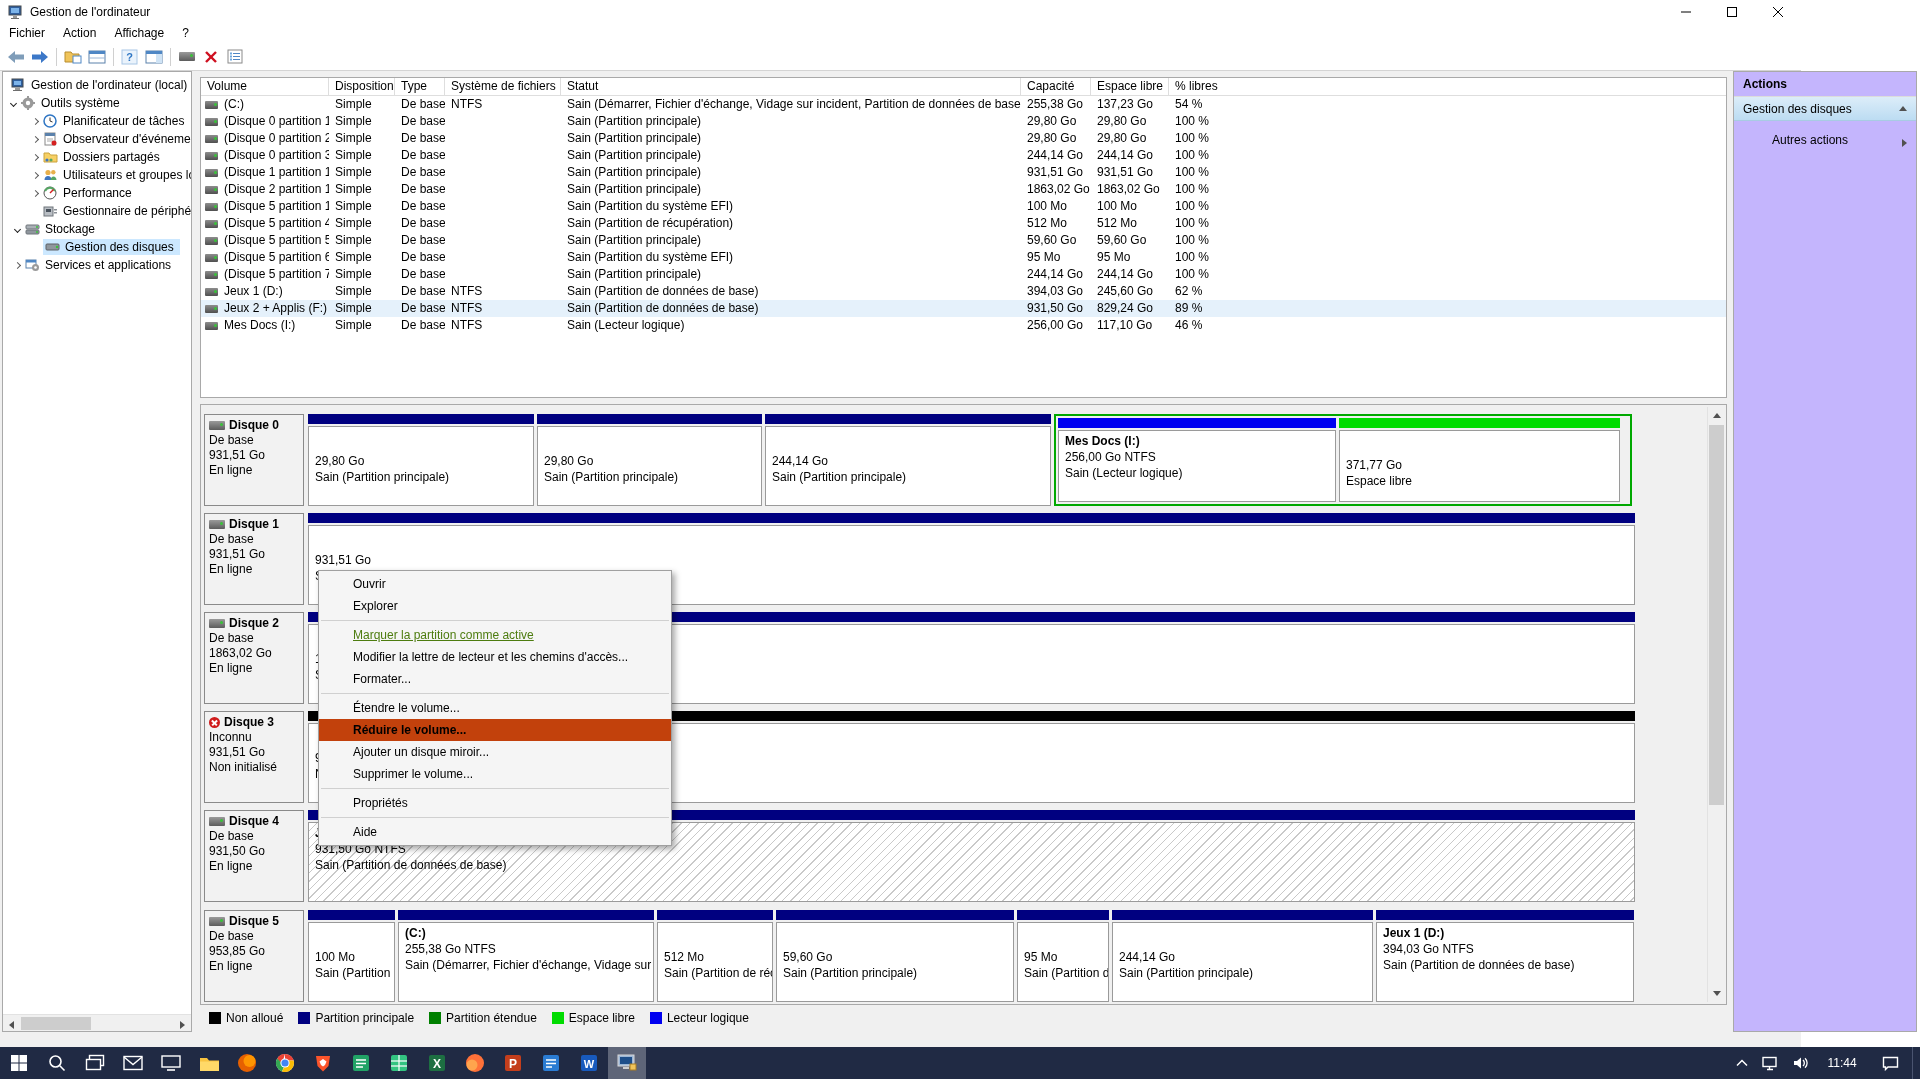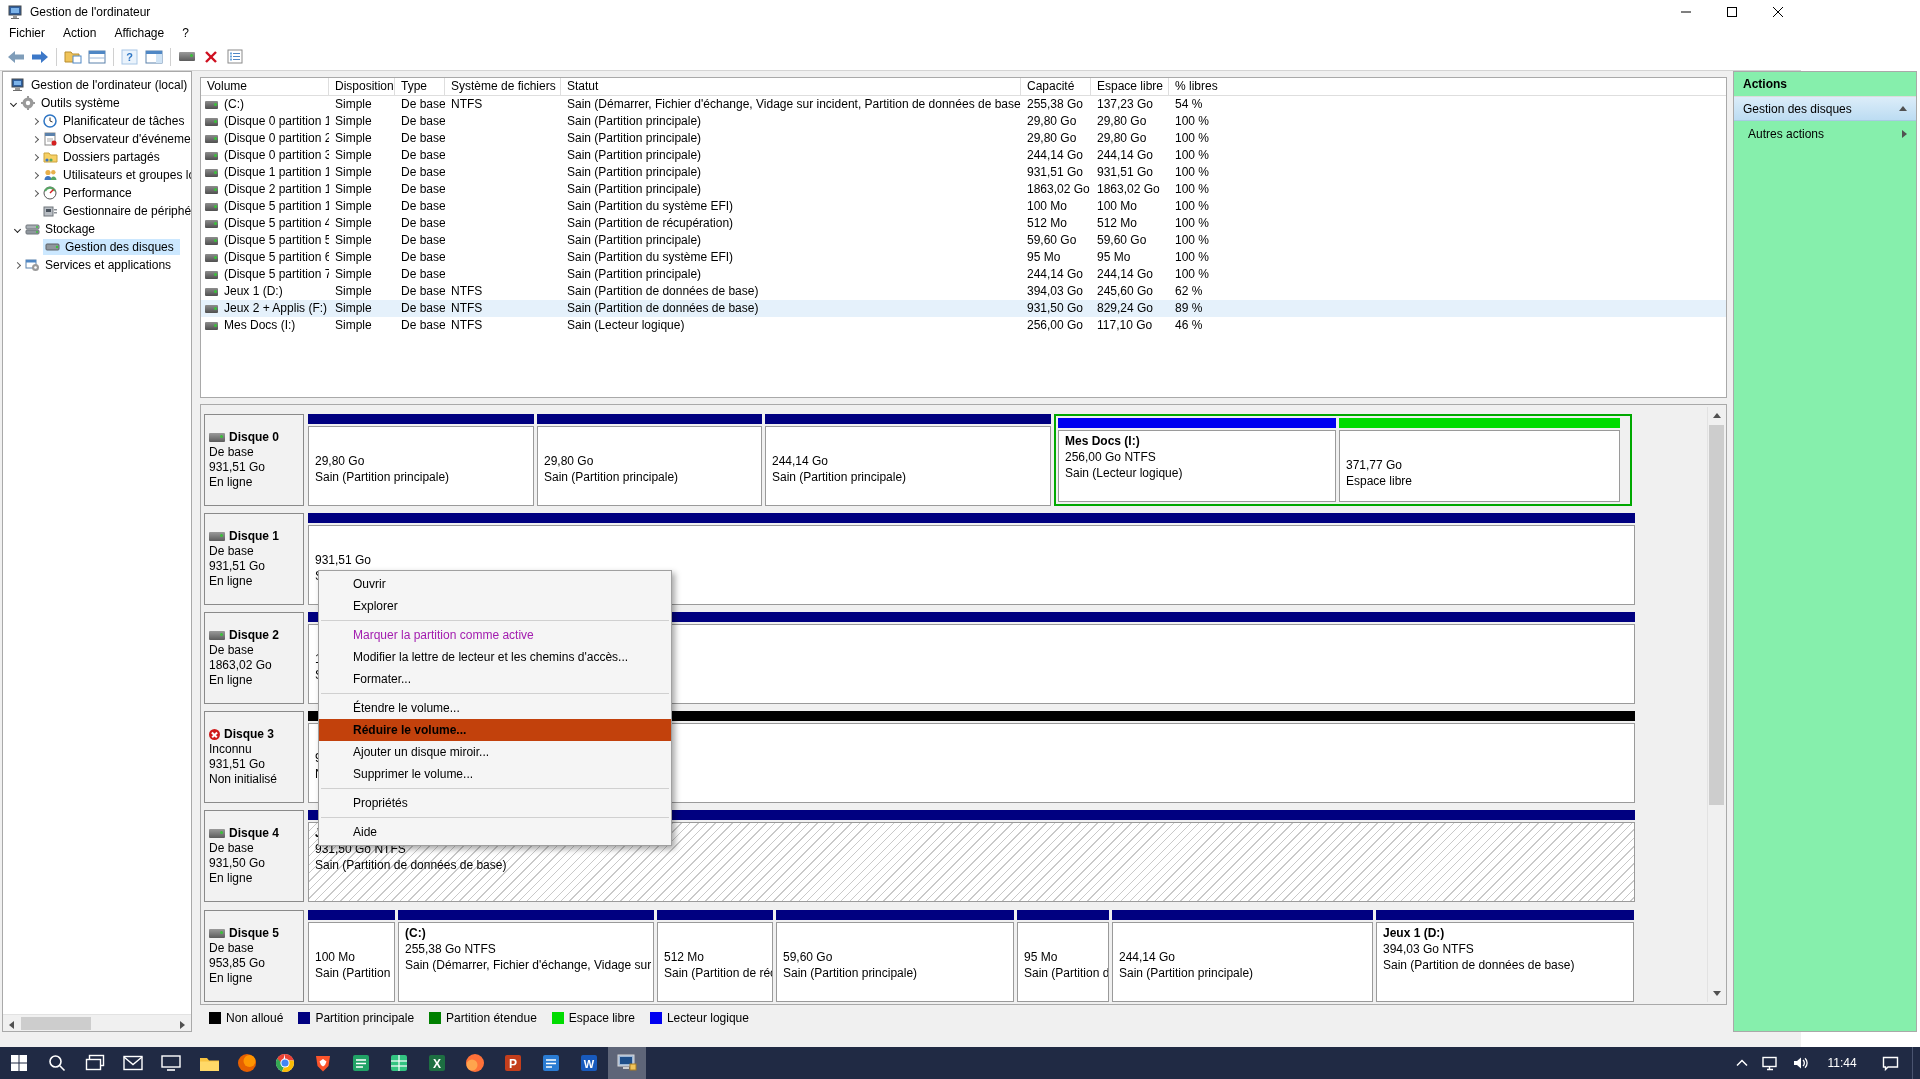--- a/index.html
+++ b/index.html
@@ -33,21 +33,21 @@
   .vt-head .h { line-height:17px; padding-left:6px; border-right:1px solid #dedede; overflow:hidden; white-space:nowrap; }
   .vt-row { display:grid; grid-template-columns:128px 66px 50px 116px 460px 70px 78px 1fr; height:17px; }
   .vt-row .c { line-height:17px; padding-left:6px; overflow:hidden; white-space:nowrap; }
   .vt-row .c-vol { display:flex; align-items:center; padding-left:4px; }
   .vt-row.selected { background:#e5f1fb; }
   .vol-ico { width:13px; height:8px; flex:none; background:linear-gradient(#8d8d8d,#4f4f4f); border-radius:1px; margin-right:6px; position:relative; }
   .vol-ico::after { content:""; position:absolute; right:1px; top:2px; width:3px; height:3px; background:#39c239; border-radius:50%; }
 
   .disk-pane { position:absolute; left:200px; top:404px; width:1527px; height:601px; background:#f0f0f0; border:1px solid #a9a9a9; overflow:hidden; }
   .disk-row { position:absolute; left:3px; display:flex; height:92px; }
-  .disk-label { width:100px; flex:none; background:#f2f2f2; border:1px solid #8a8a8a; padding:15px 4px; line-height:15px; overflow:hidden; white-space:nowrap; }
+  .disk-label { width:100px; flex:none; background:#f2f2f2; border:1px solid #8a8a8a; padding:3px 4px; line-height:15px; overflow:hidden; white-space:nowrap; }
   .dl-name { font-weight:bold; display:flex; align-items:center; gap:4px; }
   .drv { width:16px; height:9px; background:linear-gradient(#9a9a9a,#5c5c5c); border-radius:1px; position:relative; flex:none; }
   .drv::after { content:""; position:absolute; right:2px; top:2px; width:3px; height:3px; background:#39c239; border-radius:50%; }
   .err-ico { width:11px; height:11px; border-radius:50%; background:#cf1b1b; position:relative; flex:none; }
   .err-ico::before, .err-ico::after { content:""; position:absolute; left:2px; top:5px; width:7px; height:1.6px; background:#fff; }
   .err-ico::before { transform:rotate(45deg); } .err-ico::after { transform:rotate(-45deg); }
   .parts { display:flex; gap:3px; margin-left:4px; width:1327px; }
   .part { display:flex; flex-direction:column; height:92px; }
   .part .bar { height:10px; margin-bottom:2px; flex:none; }
   .bar-primary { background:#000080; } .bar-logical { background:#0000f0; }
@@ -67,30 +67,30 @@
   .tri-l { width:0; height:0; border-top:4px solid transparent; border-bottom:4px solid transparent; border-right:5px solid #515151; }
   .tri-r { width:0; height:0; border-top:4px solid transparent; border-bottom:4px solid transparent; border-left:5px solid #515151; }
   .sthumb { position:absolute; left:1px; width:15px; background:#cdcdcd; }
   .hscroll { position:absolute; left:0; right:0; bottom:0; height:17px; background:#f0f0f0; border-top:1px solid #e2e2e2; }
 
   .legend { position:absolute; left:200px; top:1006px; width:1527px; height:24px; display:flex; align-items:center; gap:15px; padding-left:9px; }
   .lg { display:flex; align-items:center; gap:5px; }
   .lg i { width:12px; height:12px; display:inline-block; }
   .lg-0 i{background:#000;} .lg-1 i{background:#000080;} .lg-2 i{background:#008000;} .lg-3 i{background:#00dc00;} .lg-4 i{background:#0000f0;}
 
-  .actions-pane { position:absolute; left:1733px; top:71px; width:184px; height:961px; background:#86efac; border:1px solid #a9a9a9; }
+  .actions-pane { position:absolute; left:1733px; top:71px; width:184px; height:961px; background:#c4b5fd; border:1px solid #a9a9a9; }
   .ap-title { height:25px; line-height:25px; padding-left:9px; font-weight:bold; border-bottom:1px solid #dcdcdc; }
   .ap-group { height:24px; display:flex; align-items:center; justify-content:space-between; padding:0 9px; background:linear-gradient(#dcedf9,#bcdcf2); border-bottom:1px solid #a8cbe3; }
-  .ap-item { height:26px; display:flex; align-items:center; padding-left:14px; position:relative; }
+  .ap-item { height:26px; display:flex; align-items:flex-end; padding-left:38px; position:relative; }
   .ap-item .tri-r { position:absolute; right:9px; }
 
   
   .ctx { position:absolute; left:318px; top:570px; width:354px; background:#f5f5f5; border:1px solid #a0a0a0; box-shadow:3px 3px 6px rgba(0,0,0,.35); padding:2px 0; z-index:100; }
   .mi { height:22px; line-height:22px; padding-left:34px; white-space:nowrap; }
-  .mi.disabled { color:#a21caf; }
+  .mi.disabled { color:#4d7c0f;text-decoration:underline; }
   .mi.hl { background:#c2410c;font-weight:bold; }
   .msep { height:1px; background:#d0d0d0; margin:3px 2px; }
 
   
   .taskbar { position:absolute; left:0; bottom:0; width:1920px; height:32px; background:#202a44; display:flex; align-items:center; z-index:200; }
   .slot { width:38px; height:32px; display:flex; align-items:center; justify-content:center; flex:none; }
   .slot.active { background:rgba(255,255,255,.28); }
   .tray { position:absolute; right:0; top:0; height:32px; display:flex; align-items:center; }
   .tray .titm { height:32px; display:flex; align-items:center; justify-content:center; color:#fff; }
   .clock { width:52px; font-size:12px; }

